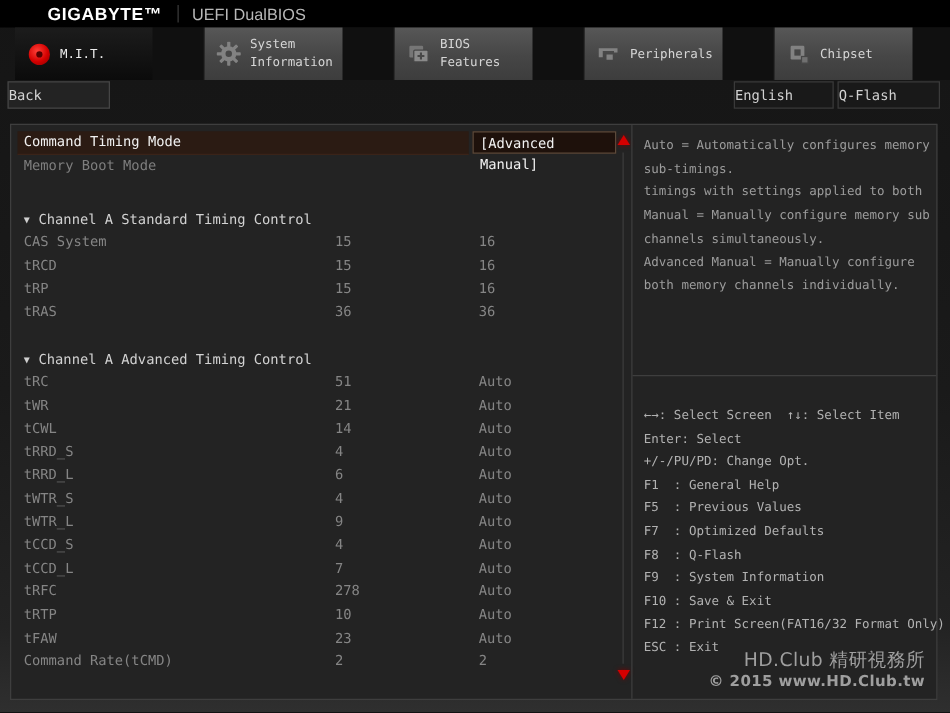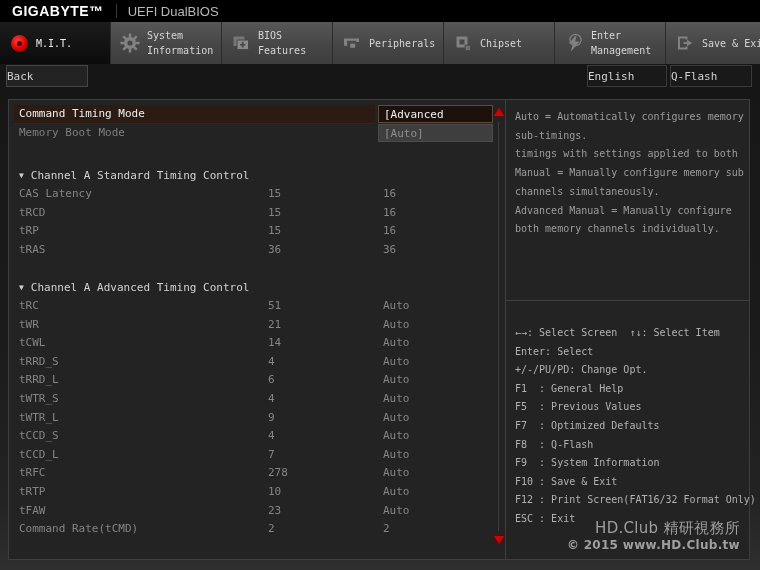--- a/index.html
+++ b/index.html
@@ -1,27 +1,27 @@
 <!DOCTYPE html>
 <html style="--accent: #d40000; --selbg: #2b1b13;"><head>
 <meta charset="utf-8">
 <style>
   html,body{margin:0;padding:0;background:#000;}
   .screen{position:relative;width:760px;height:570px;overflow:hidden;
     background:linear-gradient(180deg,#151515 0,#1a1a1a 55%,#232323 88%,#2f2f2f 100%);
     font-family:"DejaVu Sans Mono",monospace;}
 
   
-  .logobar{position:absolute;top:0;left:0;right:0;height:22px;background:#000;display:flex;align-items:center;}
+  .logobar{position:absolute;top:0;left:0;right:0;height:22px;background:#000;display:flex;align-items:center;padding-left:26px;}
   .brand{font-family:"Liberation Sans",sans-serif;font-weight:bold;color:#fff;font-size:14px;letter-spacing:.5px;margin-left:12px;}
   .logo-div{width:1px;height:14px;background:#3a3a3a;margin:0 11px 0 12px;}
   .subtitle{font-family:"Liberation Sans",sans-serif;color:#b9b9b9;font-size:13px;}
 
   
-  .tabbar{position:absolute;top:22px;left:0;right:0;height:42px;display:flex;background:#101010;}
+  .tabbar{position:absolute;top:22px;left:12px;right:0;height:42px;display:flex;background:#101010;gap:41px;}
   .tab{flex:1 1 0;display:flex;align-items:center;gap:5px;padding-left:7px;box-sizing:border-box;
     background:linear-gradient(180deg,#575757,#464646 55%,#3d3d3d);border-left:1px solid #2b2b2b;cursor:pointer;}
   .tab:first-child{border-left:none;}
   .tab.active{background:linear-gradient(180deg,#1c1c1c,#0b0b0b);}
   .tabicon{width:24px;height:22px;flex:0 0 auto;display:flex;align-items:center;justify-content:center;}
   .tablabel{color:#d6d6d6;font-size:10px;line-height:1.5;width:74px;}
   .tab.active .tablabel{color:#ececec;}
   .mit-dot{width:17px;height:17px;border-radius:50%;position:relative;
     background:radial-gradient(circle at 40% 35%,#ff4038,var(--accent,#d40000) 55%,#860000);}
   .mit-dot::after{content:"";position:absolute;left:6px;top:6px;width:5px;height:5px;border-radius:50%;background:#560000;}
@@ -169,26 +169,25 @@
   </div>
 
   <div class="panel">
     <div class="list" id="list">
         <div class="item selected">
           <span class="ilabel">Command Timing Mode</span>
           <span class="ivalue">[Advanced Manual]</span>
         </div>
         <div class="item">
           <span class="ilabel">Memory Boot Mode</span>
-          <span class="ivalue">[Auto]</span>
         </div>
         <div class="spacer0"></div>
         <div class="sechead"><span class="tri">▼</span><span>Channel A Standard Timing Control</span></div>
         <div class="trow">
-          <span class="c0">CAS Latency</span>
+          <span class="c0">CAS System</span>
           <span class="c1">15</span>
           <span class="c2">16</span>
         </div>
         <div class="trow">
           <span class="c0">tRCD</span>
           <span class="c1">15</span>
           <span class="c2">16</span>
         </div>
         <div class="trow">
           <span class="c0">tRP</span>

